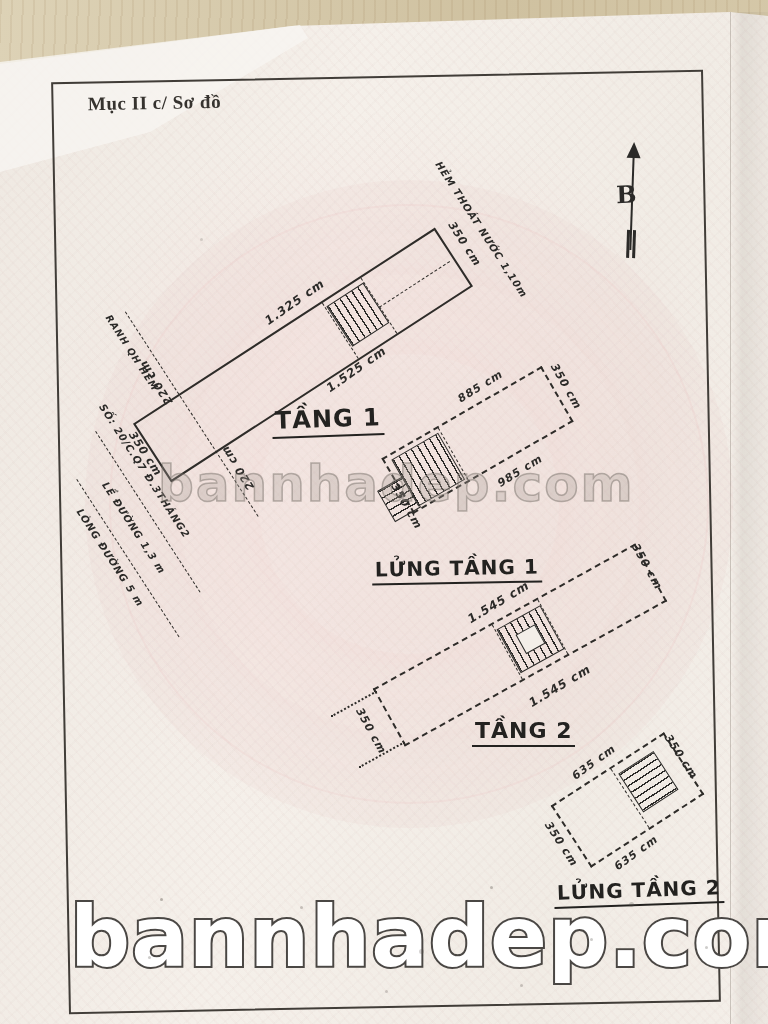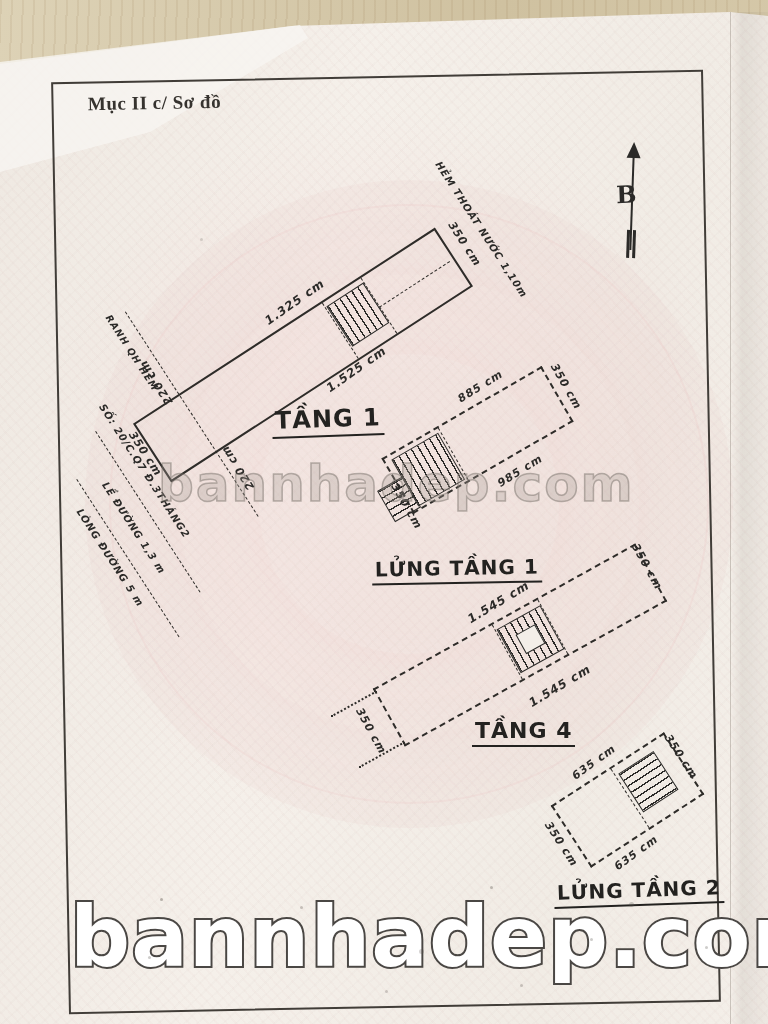--- a/index.html
+++ b/index.html
@@ -172,21 +172,21 @@
   <div class="part" style="left:133px;top:0;height:62px;"></div>
   <div class="part" style="left:185px;top:0;height:62px;"></div>
   <div class="stair" style="left:135px;top:6px;width:48px;height:48px;">
     <div class="stair-core" style="left:13px;top:13px;width:20px;height:20px;"></div>
   </div>
   <div class="dim" style="left:150px;top:-17px;transform:translate(-50%,-50%) rotate(-2deg);font-size:12px;">1.545 cm</div>
   <div class="dim" style="left:163px;top:86px;transform:translate(-50%,-50%) rotate(-2deg);font-size:12px;">1.545 cm</div>
   <div class="dim" style="left:-24px;top:34px;transform:translate(-50%,-50%) rotate(90deg);">350 cm</div>
   <div class="dim" style="left:297px;top:24px;transform:translate(-50%,-50%) rotate(90deg);">350 cm</div>
 </div>
-<div class="floor-label" style="left:472px;top:718px;font-size:22px;">TẦNG 4</div>
+<div class="floor-label" style="left:472px;top:718px;font-size:22px;">TẦNG 2</div>
 
 <div class="abs plan rect-dashed" style="left:560px;top:763px;width:131px;height:70px;transform:rotate(-33deg);">
   <div class="part" style="left:68px;top:0;height:70px;"></div>
   <div class="stair-h" style="left:72px;top:8px;width:40px;height:44px;"></div>
   <div class="dim" style="left:58px;top:-15px;transform:translate(-50%,-50%) rotate(-3deg);">635 cm</div>
   <div class="dim" style="left:44px;top:84px;transform:translate(-50%,-50%) rotate(-3deg);">635 cm</div>
   <div class="dim" style="left:-14px;top:36px;transform:translate(-50%,-50%) rotate(90deg);">350 cm</div>
   <div class="dim" style="left:134px;top:28px;transform:translate(-50%,-50%) rotate(90deg);">350 cm</div>
 </div>
 <div class="floor-label" style="left:554px;top:878px;font-size:20px;transform:rotate(-2deg);">LỬNG TẦNG 2</div>

